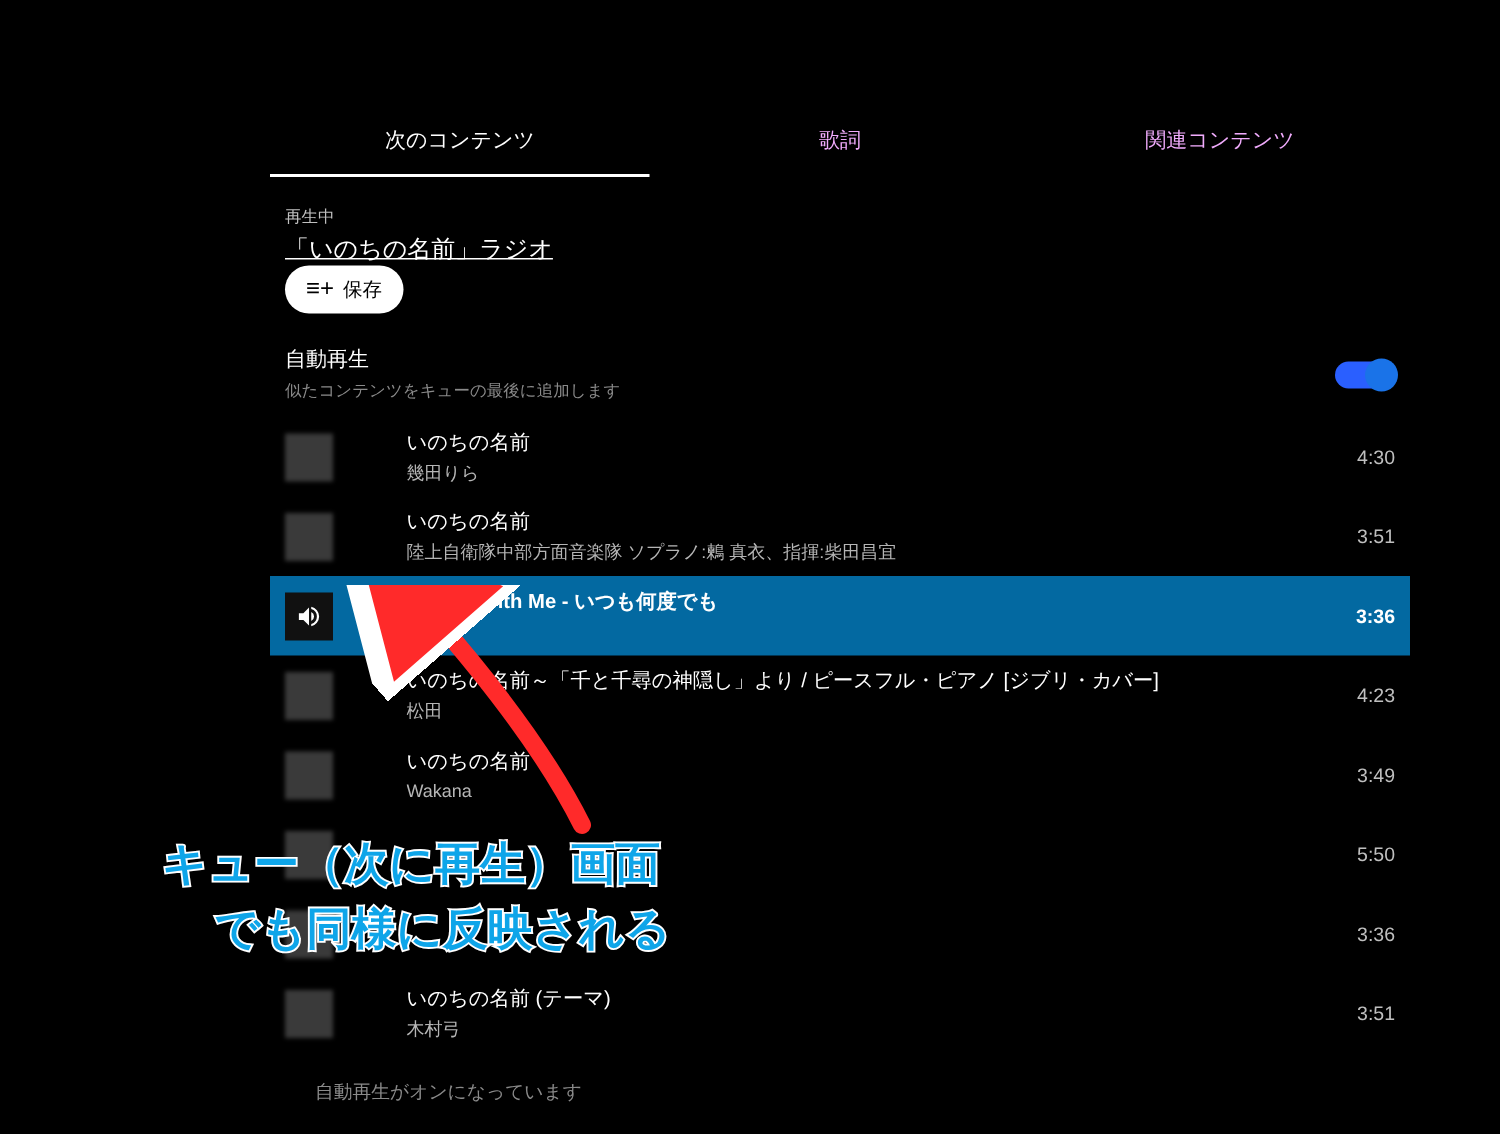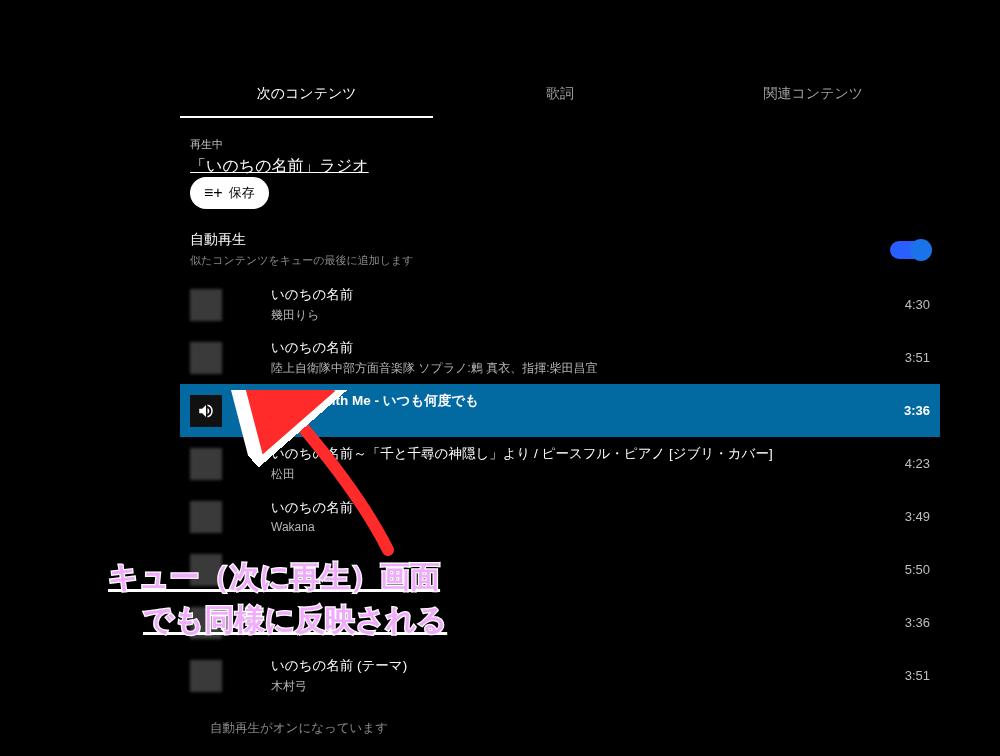--- a/index.html
+++ b/index.html
@@ -20,21 +20,21 @@
   }
   .tabs {
     display: flex;
     height: 44px;
     border-bottom: 1px solid transparent;
   }
   .tab {
     flex: 1;
     text-align: center;
     font-size: 14px;
-    color: #a3a3a3;
+    color: #f0abfc;
     padding-top: 10px;
     cursor: pointer;
     position: relative;
   }
   .tab.active { color: #fff; }
   .tab.active::after {
     content: "";
     position: absolute;
     left: 0; right: 0; bottom: 0;
     height: 2px;
@@ -159,26 +159,25 @@
     position: absolute;
     left: 88px;
     top: 400px;
     width: 650px;
     pointer-events: none;
   }
   .anno-text {
     position: absolute;
     font-size: 30px;
     font-weight: 700;
-    color: #f0abfc;
+    color: #0ea5e9;
     -webkit-text-stroke: 2.5px #fff;
     paint-order: stroke fill;
     white-space: nowrap;
     line-height: 1.45;
-    text-decoration: underline;
   }
   .anno-svg {
     position: absolute;
   }
   .speaker-icon svg { display: block; }
 </style>
 </head>
 <body>
 
 <div class="panel">

